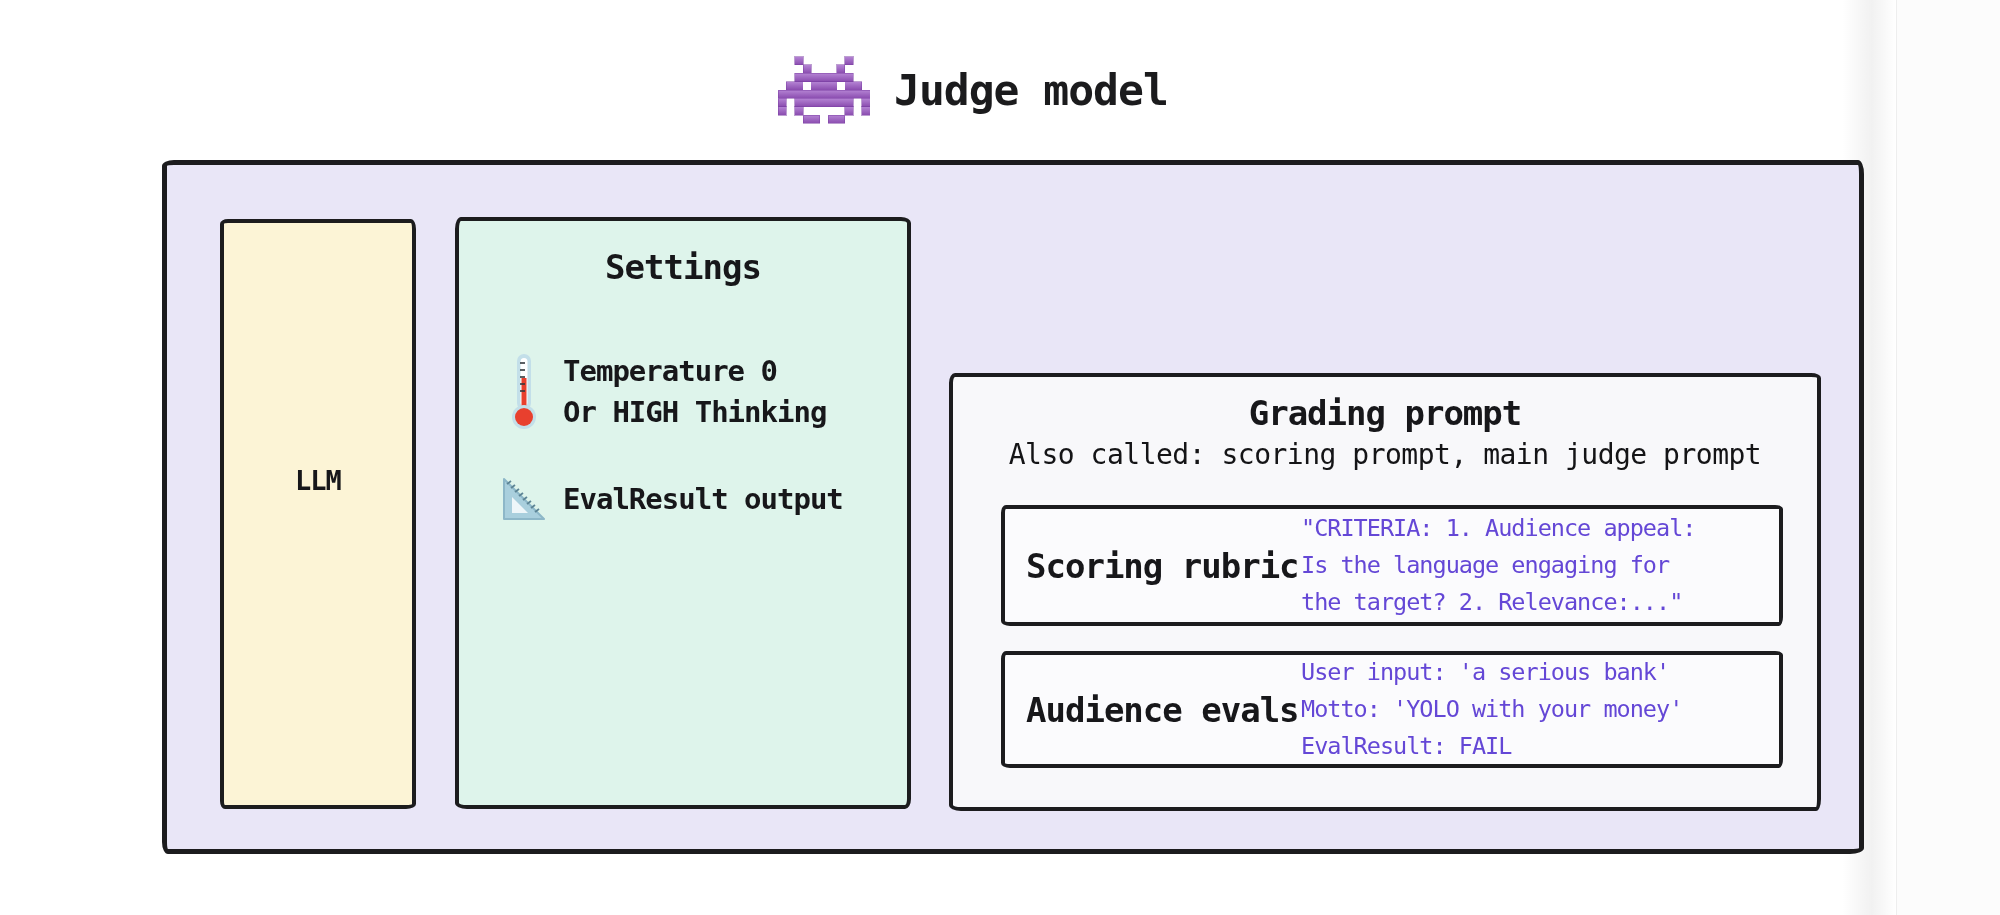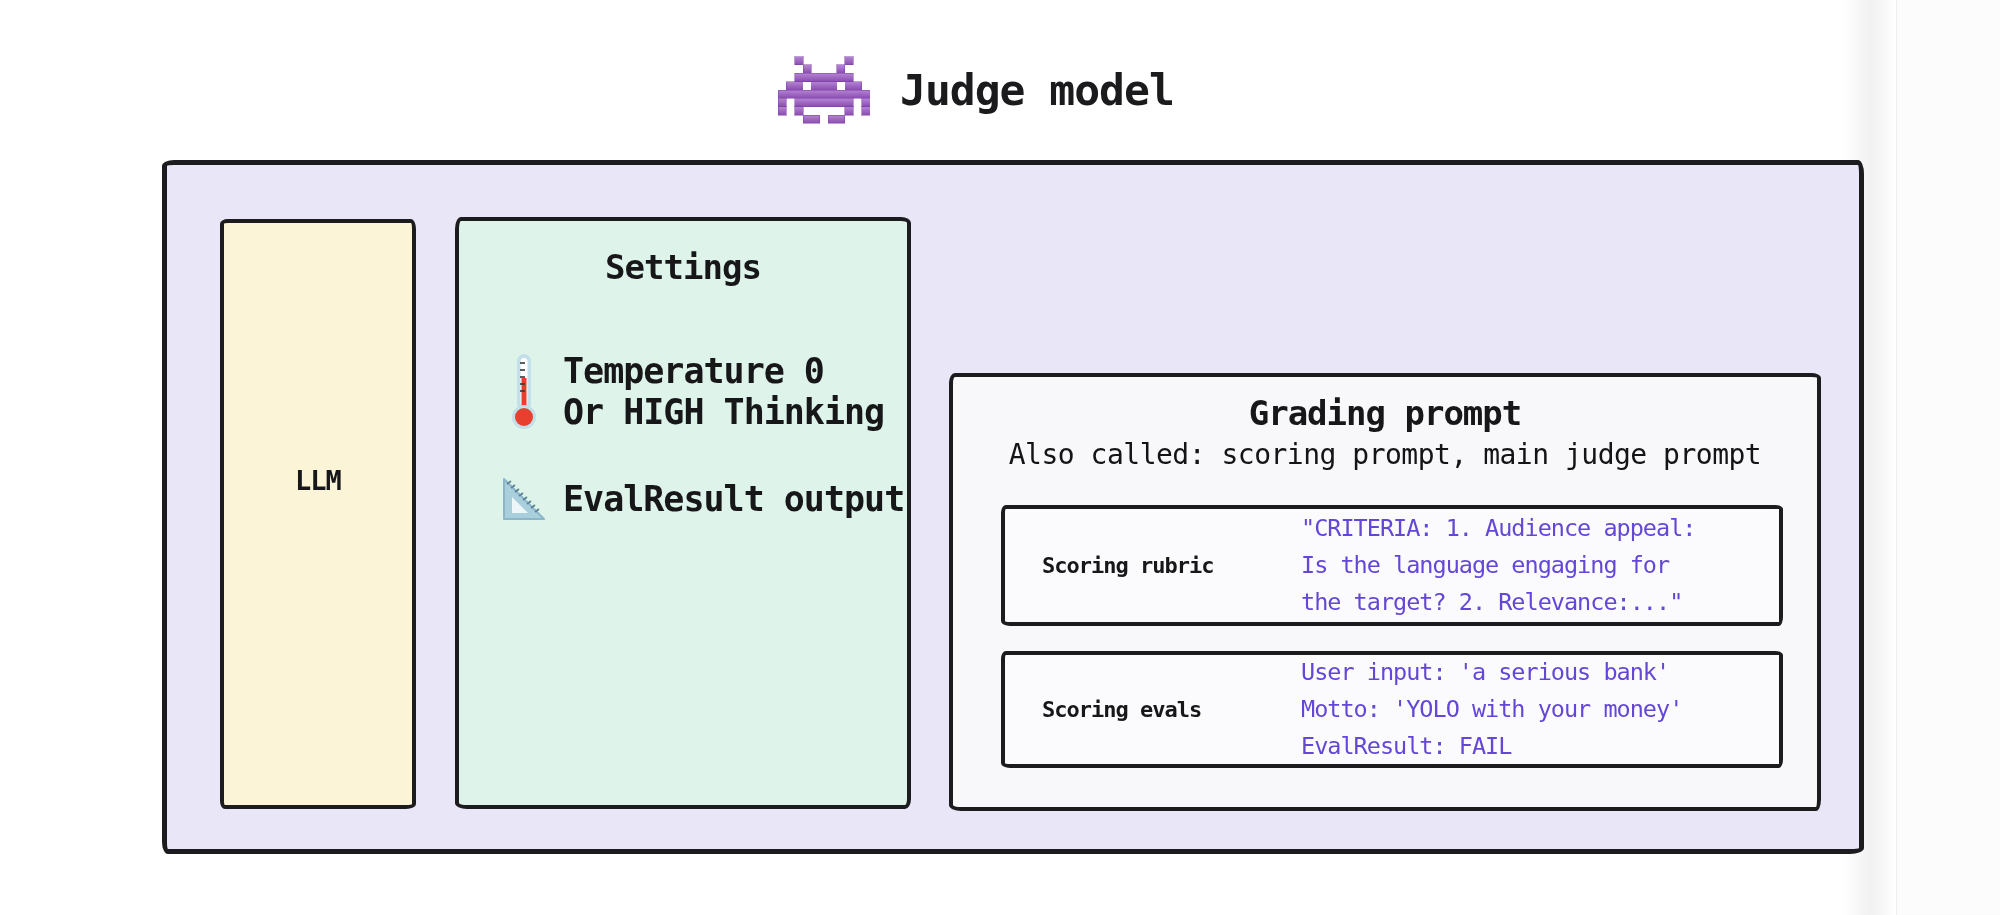--- a/index.html
+++ b/index.html
@@ -22,21 +22,21 @@
     pointer-events:none;
   }
   .right-edge-col {
     position:absolute; top:0; left:1896px; width:104px; height:915px;
     background:#fcfcfc; border-left:1px solid #eeeeee;
   }
 
   
   .title-row {
     position:absolute; left:778px; top:44px; height:92px;
-    display:flex; align-items:center; gap:30px;
+    display:flex; align-items:center; gap:24px;
   }
   .invader { width:92px; height:80px; display:block; }
   .page-title {
     font-size:43px; font-weight:bold; letter-spacing:-1px; color:#1b1b1d;
     white-space:nowrap;
   }
 
   
   .outer-box {
     position:absolute; left:162px; top:160px; width:1702px; height:694px;
@@ -64,21 +64,21 @@
     border-radius: 6px 10px 6px 12px / 12px 6px 10px 6px;
   }
   .settings-title {
     margin-top:24px; text-align:center;
     font-size:34px; font-weight:bold; letter-spacing:-1px; line-height:44px;
   }
   .settings-items { margin-top:62px; padding-left:26px; }
   .settings-item { display:flex; align-items:center; }
   .settings-item + .settings-item { margin-top:40px; }
   .icon-col { width:78px; display:flex; justify-content:center; flex:none; }
-  .settings-lines { font-size:35px; font-weight:bold; letter-spacing:-1px; line-height:41px; }
+  .settings-lines { font-size:29px; font-weight:bold; letter-spacing:-1px; line-height:41px; }
 
   
   .panel {
     position:absolute; background:#f8f8fa;
     border:4px solid #1c1c1e;
     border-radius: 6px 10px 5px 12px / 10px 5px 12px 6px;
   }
   .system-prompt-box { left:782px; top:54px; width:870px; height:112px; }
   .panel-title {
     text-align:center; font-size:34px; font-weight:bold; letter-spacing:-1px; line-height:44px;
@@ -100,22 +100,22 @@
   .sub-box {
     margin-left:48px; width:782px;
     background:#fbfbfd;
     border:4px solid #1c1c1e;
     border-radius: 5px 8px 4px 9px / 8px 4px 9px 5px;
     display:flex; align-items:center;
   }
   .scoring-rubric-box { margin-top:36px; height:121px; }
   .example-evals-box  { margin-top:25px; height:117px; }
   .sub-box-label {
-    flex:none; width:296px; padding-left:37px;
-    font-size:22px; font-weight:bold; letter-spacing:-1px;
+    flex:none; width:296px; padding-left:21px;
+    font-size:34px; font-weight:bold; letter-spacing:-1px;
   }
   .sub-box-lines {
     font-size:23.5px; line-height:37px; letter-spacing:-1px;
     white-space:nowrap;
   }
 </style>
 </head>
 <body>
 
 <div class="canvas">
@@ -224,21 +224,21 @@
       <div class="sub-box scoring-rubric-box">
         <div class="sub-box-label">Scoring rubric</div>
         <div class="sub-box-lines purple">
           <div>"CRITERIA: 1. Audience appeal:</div>
           <div>Is the language engaging for</div>
           <div>the target? 2. Relevance:..."</div>
         </div>
       </div>
 
       <div class="sub-box example-evals-box">
-        <div class="sub-box-label">Scoring evals</div>
+        <div class="sub-box-label">Audience evals</div>
         <div class="sub-box-lines purple">
           <div>User input: 'a serious bank'</div>
           <div>Motto: 'YOLO with your money'</div>
           <div>EvalResult: FAIL</div>
         </div>
       </div>
     </div>
 
   </div>
 </div>

